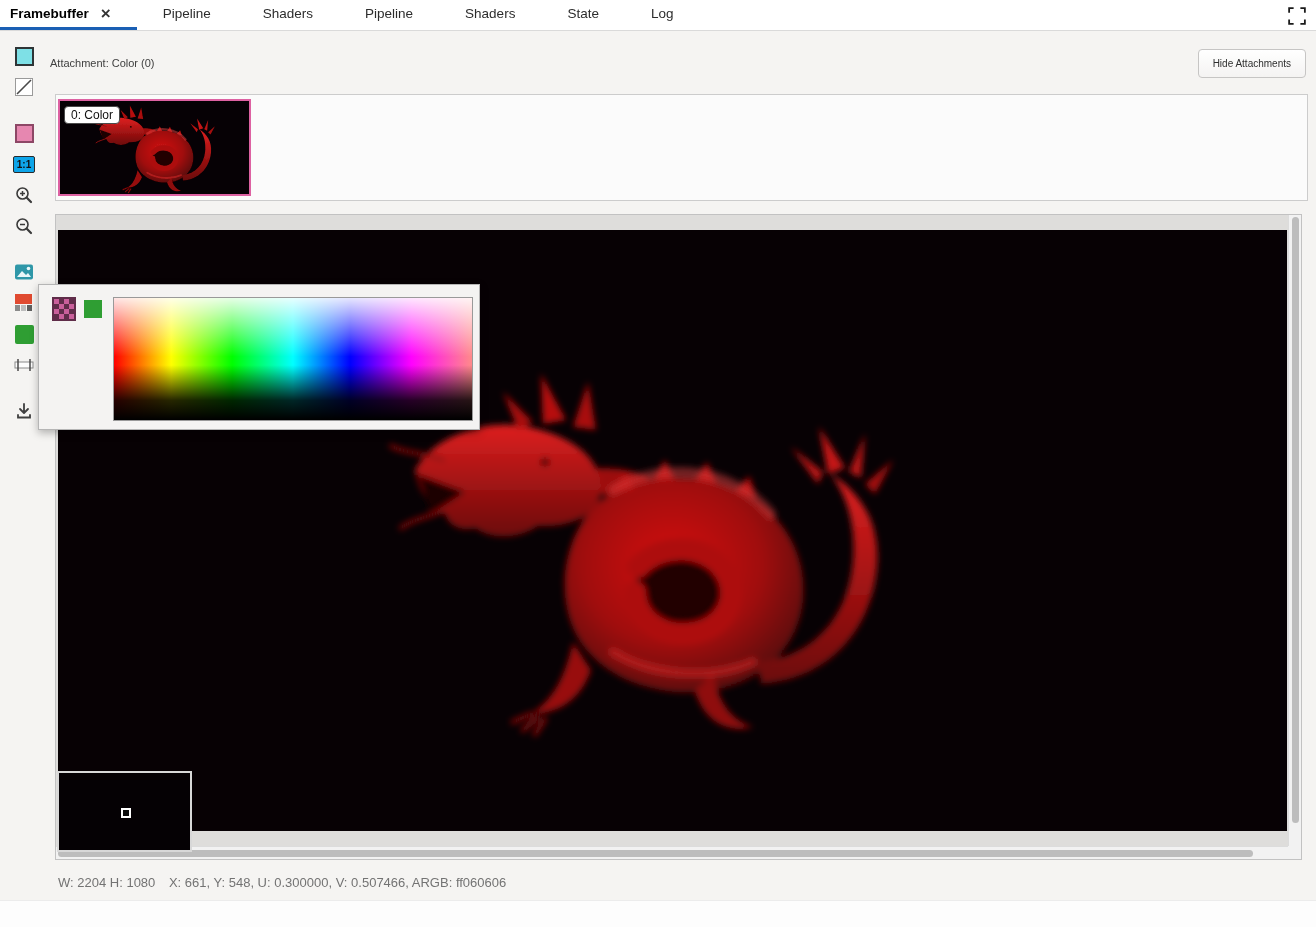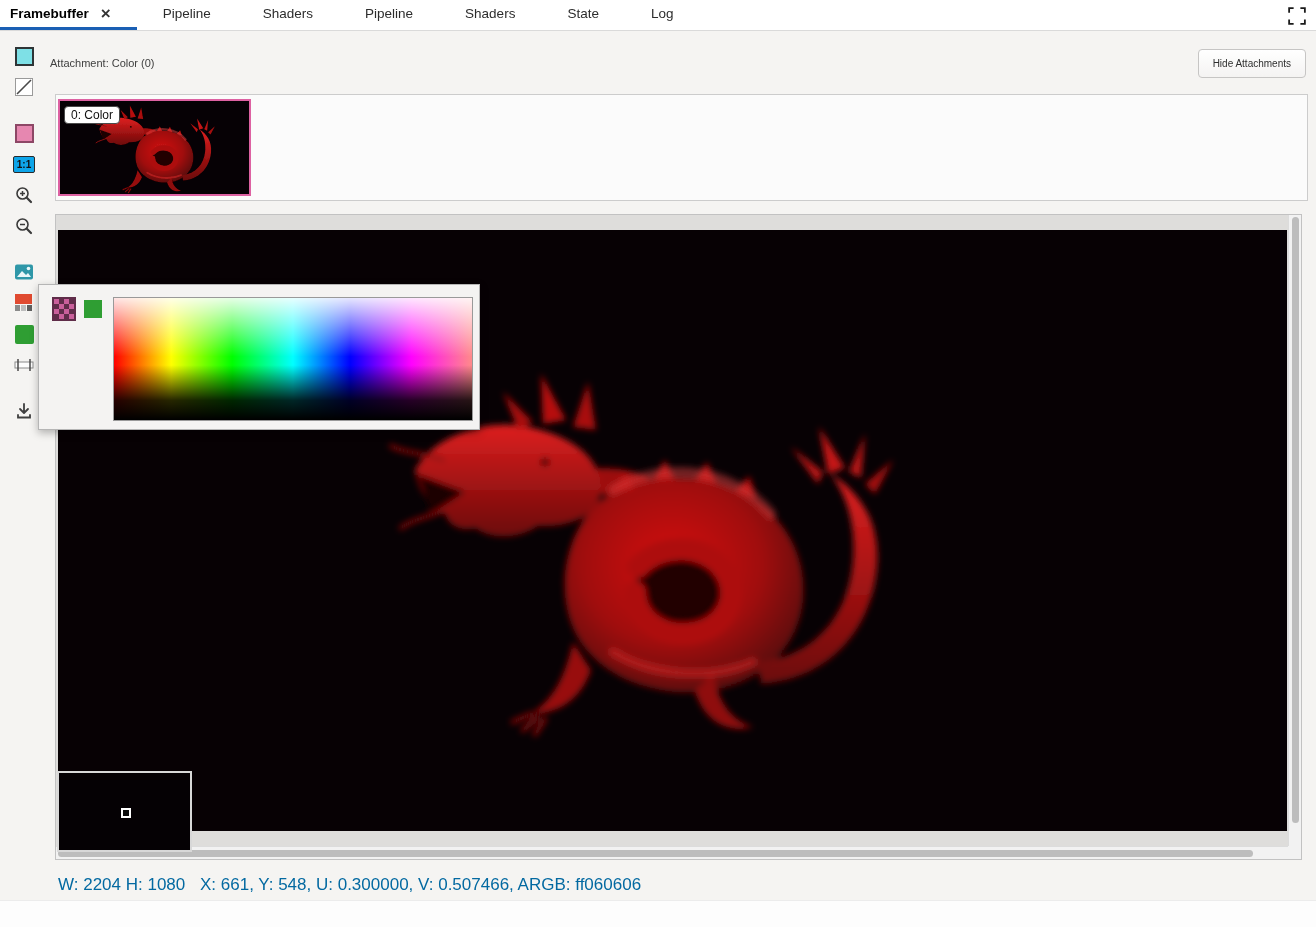--- a/index.html
+++ b/index.html
@@ -86,21 +86,21 @@
   .picker-green { position:absolute; left:45px; top:15px; width:18px; height:18px; background:#2f9e33; }
   .picker-gradient { position:absolute; left:74px; top:12px; width:360px; height:124px;
     border:1px solid #999999;
     background:
       linear-gradient(to bottom, rgba(255,255,255,0.9) 0%, rgba(255,255,255,0) 48%),
       linear-gradient(to bottom, rgba(0,0,0,0) 55%, rgba(0,0,0,0.85) 84%, #000 100%),
       linear-gradient(to right, #ff0000 0%, #ffff00 16%, #00ff00 33%, #00ffff 50%, #0000ff 66%, #ff00ff 83%, #ff8a8a 100%);
   }
 
   
-  .statusbar { position:absolute; left:58px; top:875px; font-size:17px; color:#0369a1; }
+  .statusbar { position:absolute; left:58px; top:875px; font-size:13px; color:#737373; }
   .statusbar span { margin-right:10px; }
   .footer { position:absolute; left:0; right:0; bottom:0; height:27px; background:#fdfdfd; border-top:1px solid #ececec; }
 
   .hidden-defs { position:absolute; width:0; height:0; overflow:hidden; }
 </style>
 </head>
 <body>
 
 <svg class="hidden-defs" aria-hidden="true">
   <defs>

